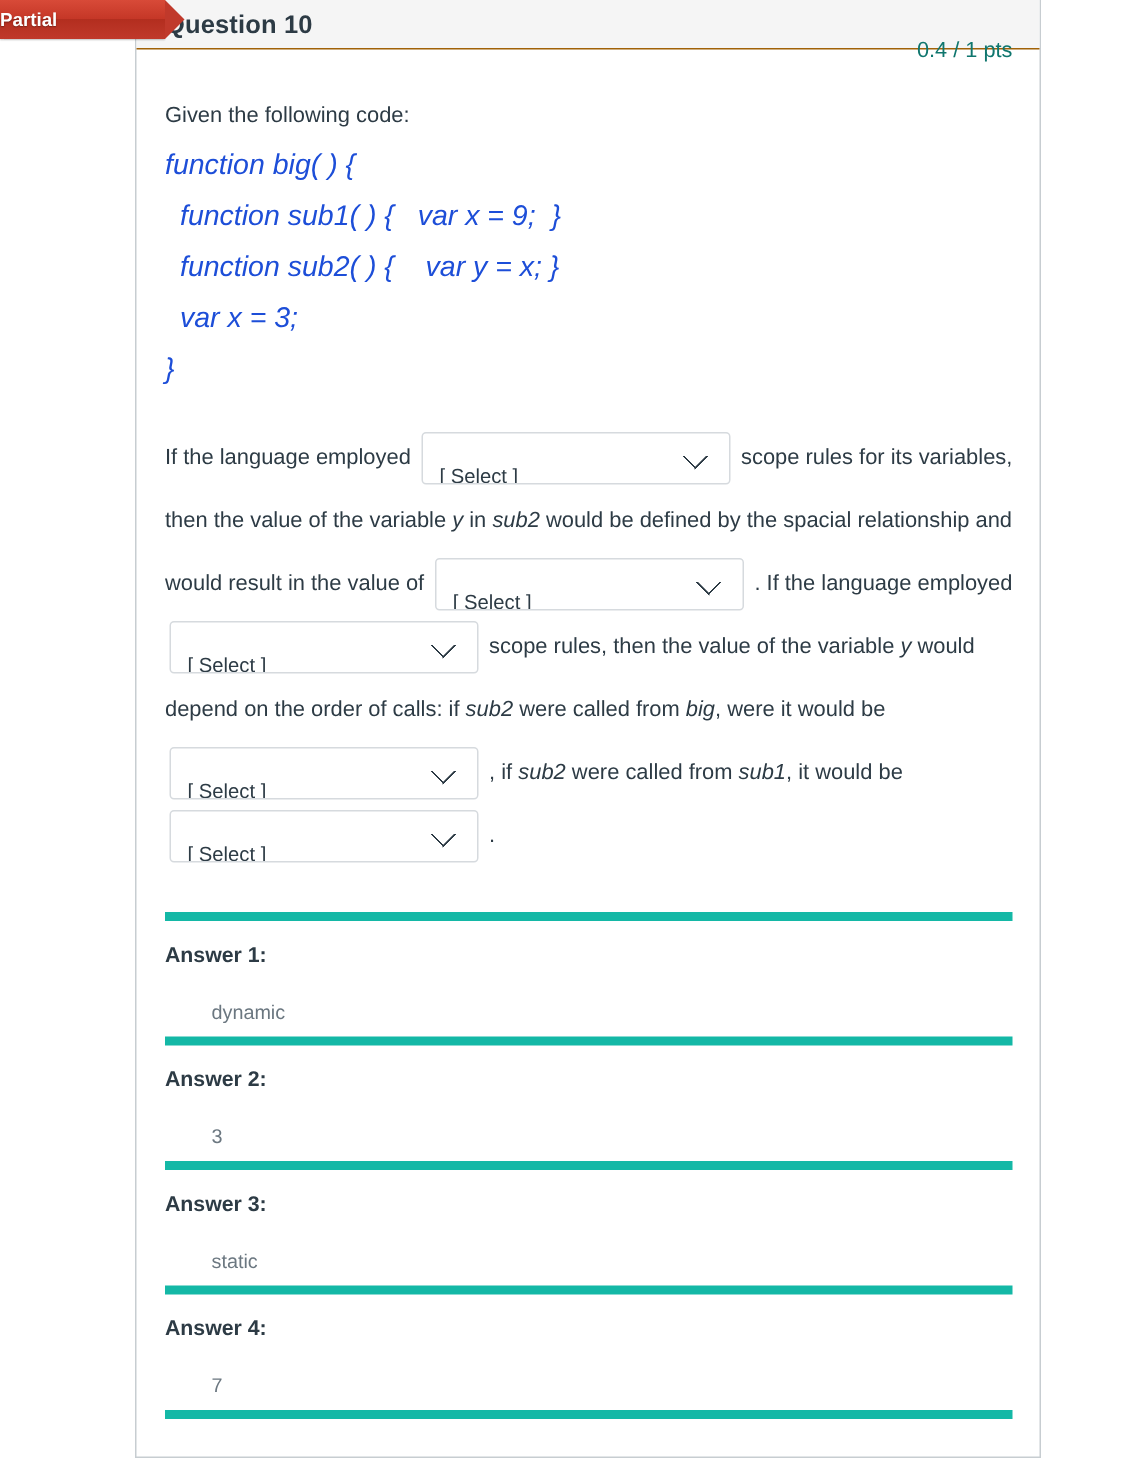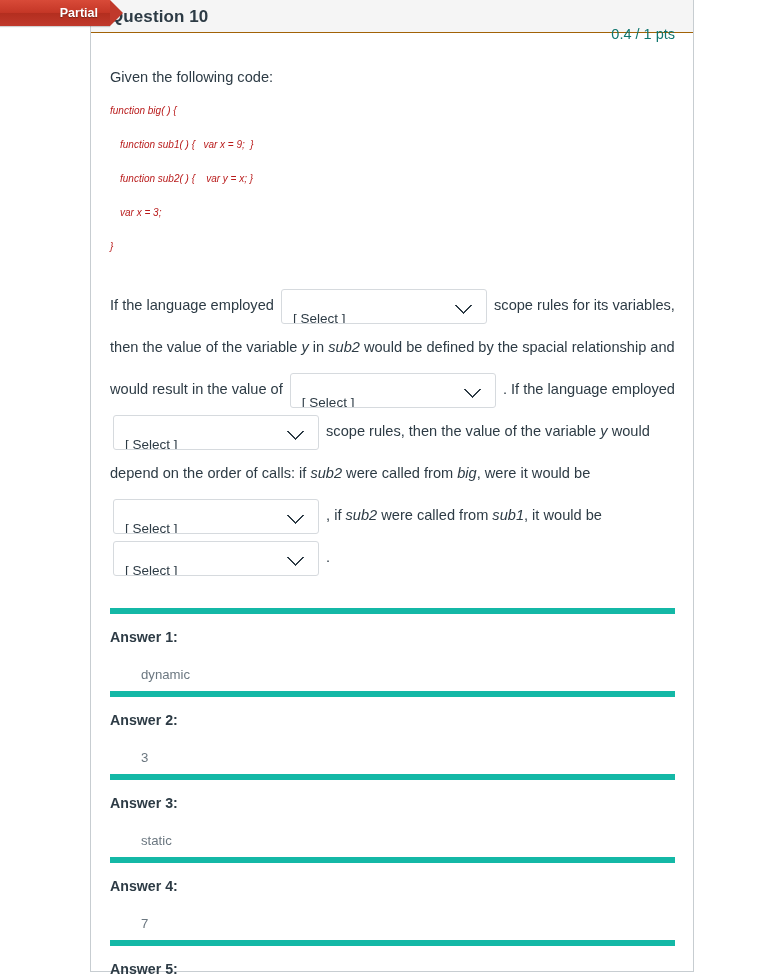--- a/index.html
+++ b/index.html
@@ -76,21 +76,21 @@
     border-bottom: 13px solid transparent;
     border-left: 13px solid #c0392b;
   }
   .status-ribbon .ribbon-label {
     position: absolute;
     left: 0;
     top: 0;
     width: 110px;
     height: 18px;
     line-height: 26px;
-    text-align: right;
+    text-align: left;
     color: #ffffff;
     font-size: 12.5px;
     font-weight: bold;
     text-shadow: 0 1px 1px rgba(0,0,0,0.35);
     padding-right: 12px;
     box-sizing: border-box;
   }
 
   
   .question-body {
@@ -98,22 +98,22 @@
     color: #2d3b45;
     font-size: 14.6px;
     line-height: 34px;
   }
   .intro-line {
     margin: 0 0 0 0;
     line-height: 33px;
   }
   .code-block {
     font-style: italic;
-    color: #b91c1c;
-    font-size: 10px;
+    color: #1d4ed8;
+    font-size: 19px;
     line-height: 34px;
     margin: 0;
   }
   .code-line { white-space: pre; }
   .code-indent { padding-left: 10px; }
 
   
   .prompt {
     margin-top: 20px;
     line-height: 42px;
@@ -222,21 +222,20 @@
       </div>
       <div class="answer-row">
         <div class="answer-label">Answer 3:</div>
         <div class="answer-value">static</div>
       </div>
       <div class="answer-row">
         <div class="answer-label">Answer 4:</div>
         <div class="answer-value">7</div>
       </div>
       <div class="answer-row">
-        <div class="answer-label">Answer 5:</div>
         <div class="answer-value">7</div>
       </div>
     </div>
 
   </div>
 
   <div class="status-ribbon">
     <div class="ribbon-arrow"></div>
     <div class="ribbon-label">Partial</div>
   </div>

